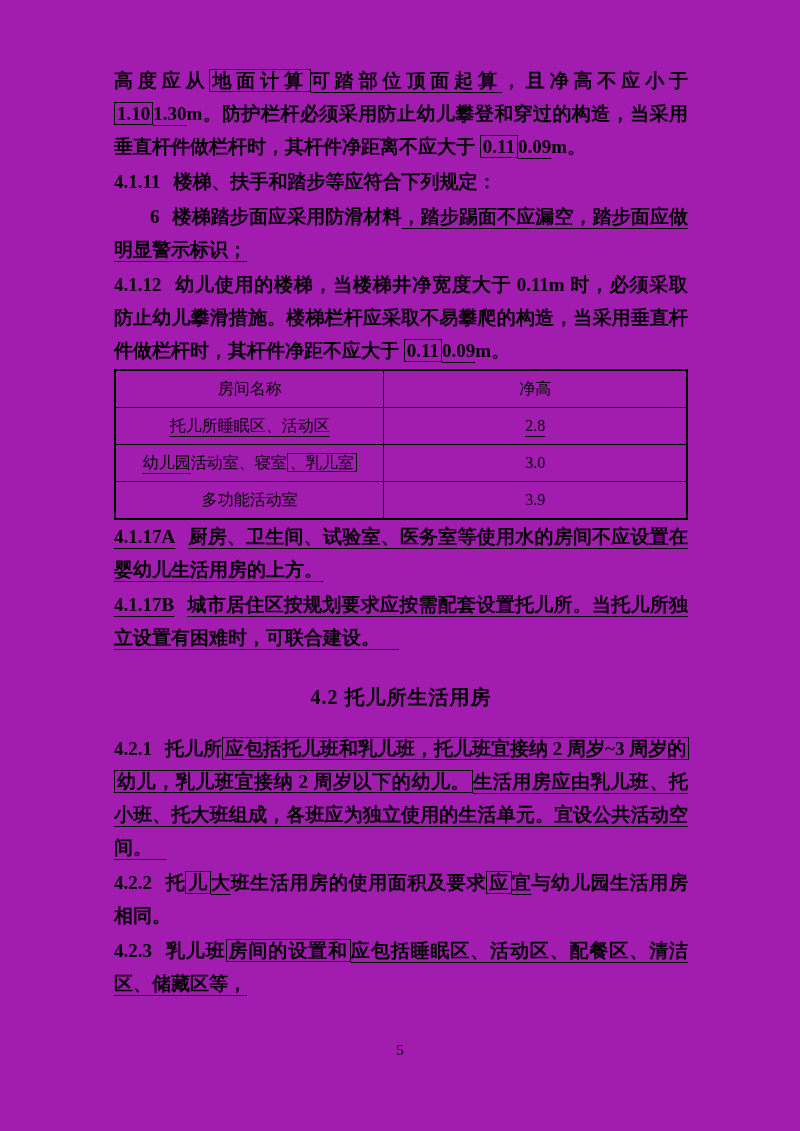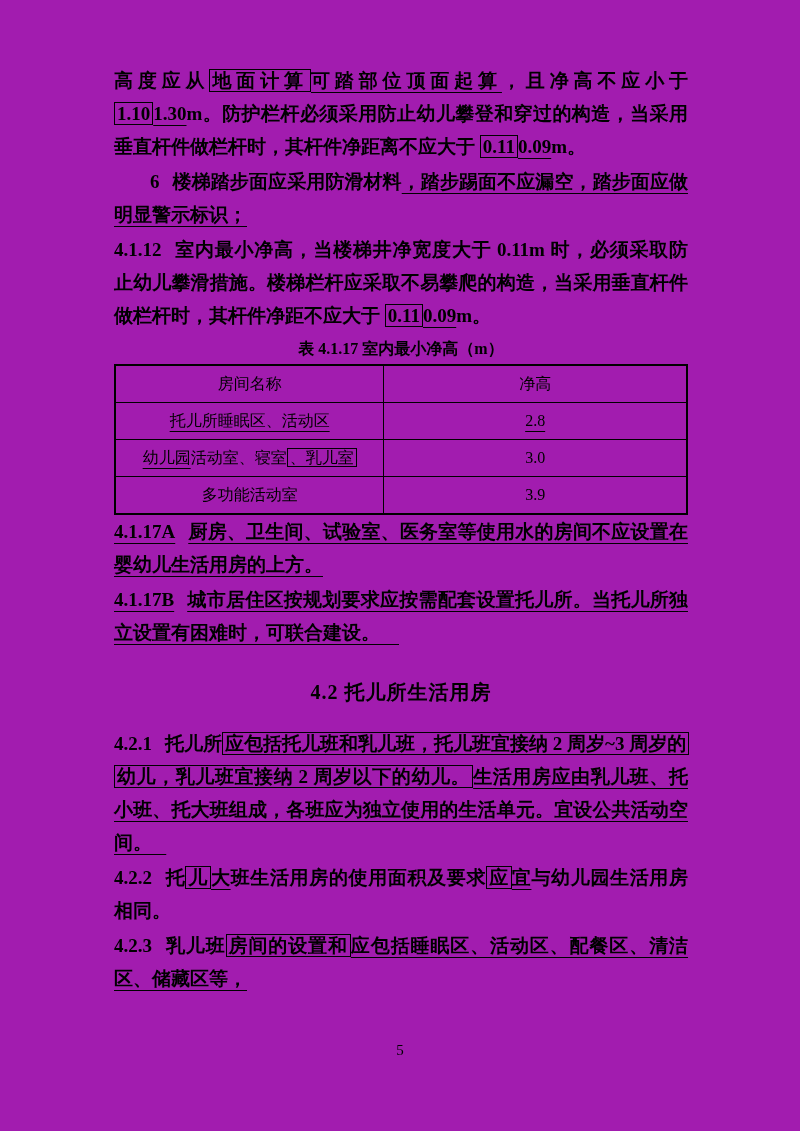--- a/index.html
+++ b/index.html
@@ -86,23 +86,23 @@
     font-size: 15px;
     font-weight: 400;
   }
 </style>
 </head>
 <body>
 
 <div class="page">
   <div class="content">
       <div class="para"><span>高度应从</span><span class="seg-bx">地面计算</span><span class="seg-u">可踏部位顶面起算</span><span>，且净高不应小于 </span><span class="seg-b seg-bx">1.10</span><span class="seg-b seg-u">1.30</span><span class="seg-b">m</span><span>。防护栏杆必须采用防止幼儿攀登和穿过的构造，当采用垂直杆件做栏杆时，其杆件净距离不应大于 </span><span class="seg-b seg-bx">0.11</span><span class="seg-b seg-u">0.09</span><span class="seg-b">m</span><span>。</span></div>
+      <div class="para"><span class="seg-lbl">4.1.11</span><span>楼梯、扶手和踏步等应符合下列规定：</span></div>
       <div class="para item"><span class="seg-lbl">6</span><span>楼梯踏步面应采用防滑材料</span><span class="seg-u">，踏步踢面不应漏空，踏步面应做明显警示标识；</span></div>
-      <div class="para"><span class="seg-lbl">4.1.12</span><span>室内最小净高，当楼梯井净宽度大于 </span><span class="seg-b">0.11m</span><span> 时，必须采取防止幼儿攀滑措施。楼梯栏杆应采取不易攀爬的构造，当采用垂直杆件做栏杆时，其杆件净距不应大于 </span><span class="seg-b seg-bx">0.11</span><span class="seg-b seg-u">0.09</span><span class="seg-b">m</span><span>。</span></div>
-      <div class="table-title">表 4.1.17  室内最小净高（m）</div>
+      <div class="para"><span class="seg-lbl">4.1.12</span><span>幼儿使用的楼梯，当楼梯井净宽度大于 </span><span class="seg-b">0.11m</span><span> 时，必须采取防止幼儿攀滑措施。楼梯栏杆应采取不易攀爬的构造，当采用垂直杆件做栏杆时，其杆件净距不应大于 </span><span class="seg-b seg-bx">0.11</span><span class="seg-b seg-u">0.09</span><span class="seg-b">m</span><span>。</span></div>
       <table class="doc-table">
         <thead>
           <tr>
             <th class="col-room"><span>房间名称</span></th>
             <th><span>净高</span></th>
           </tr>
         </thead>
         <tbody>
           <tr>
             <td><span class="seg-u">托儿所睡眠区、活动区</span></td>

